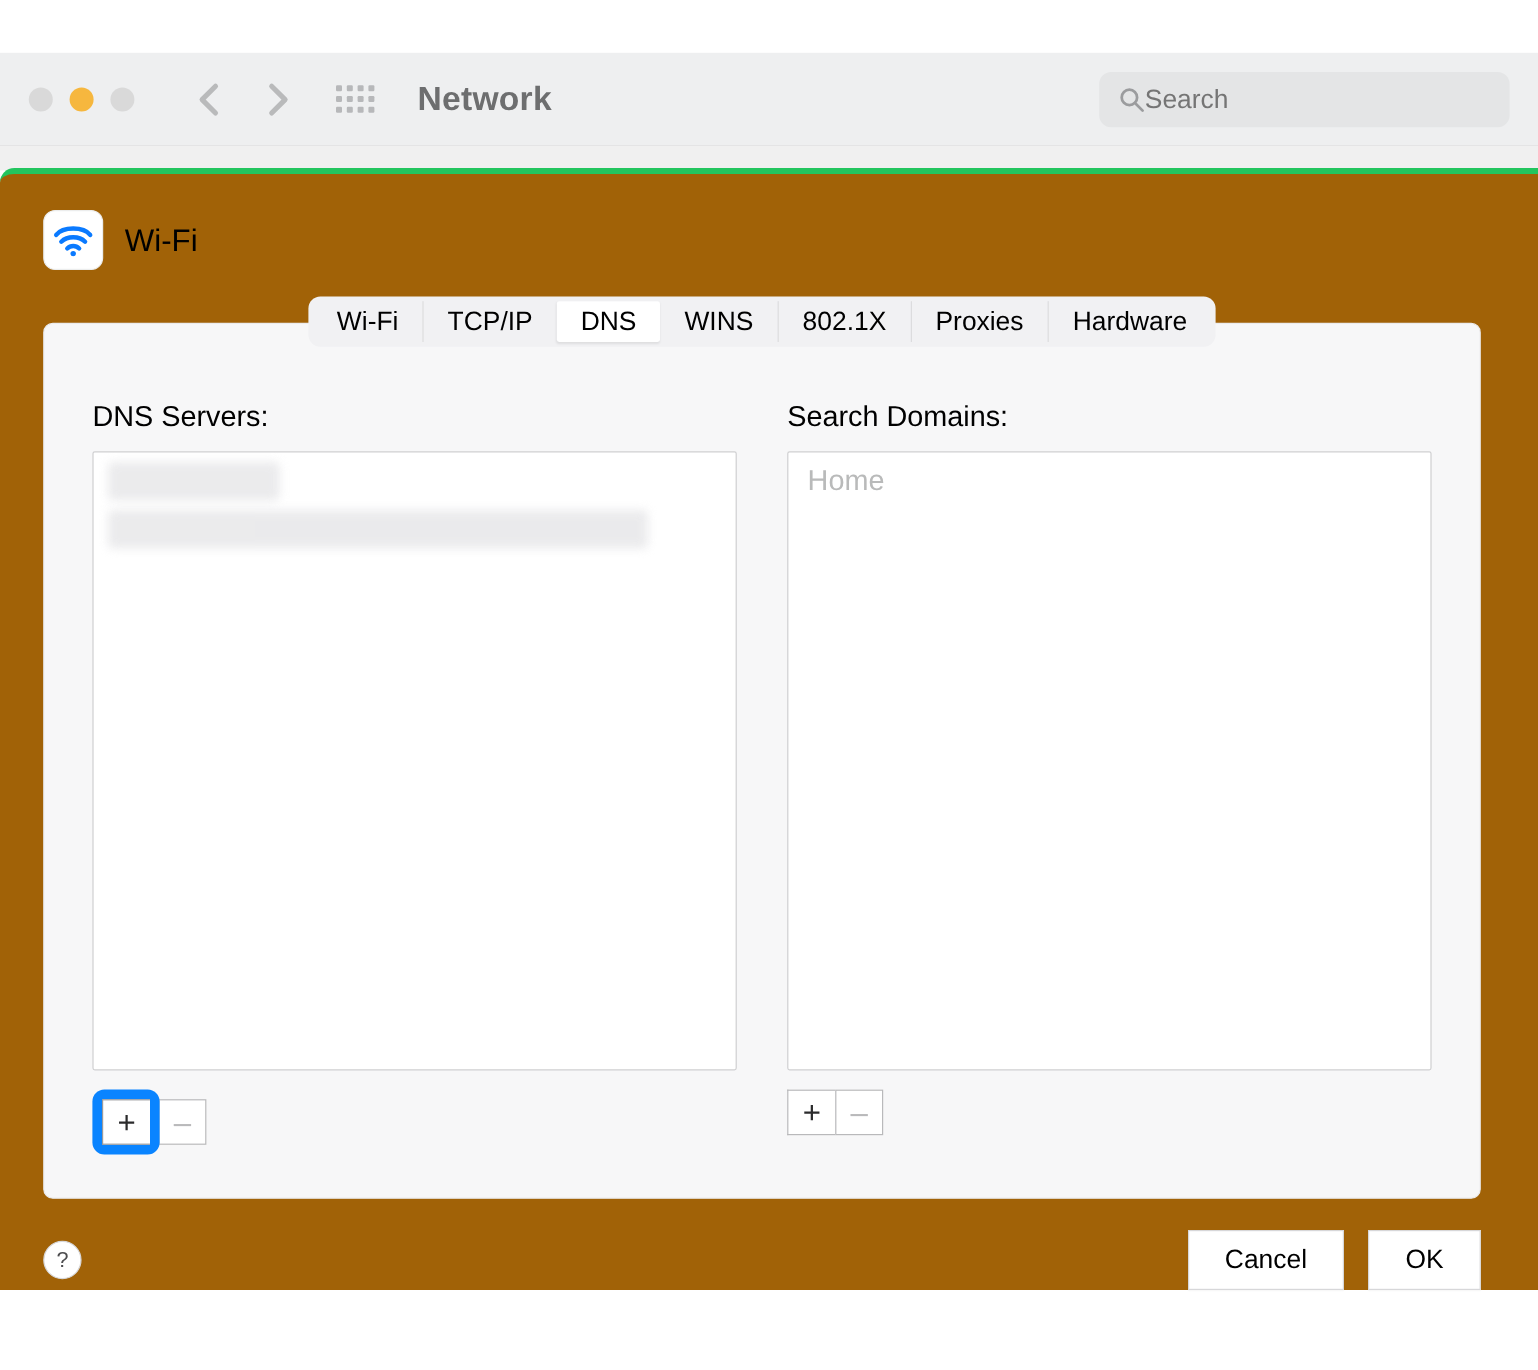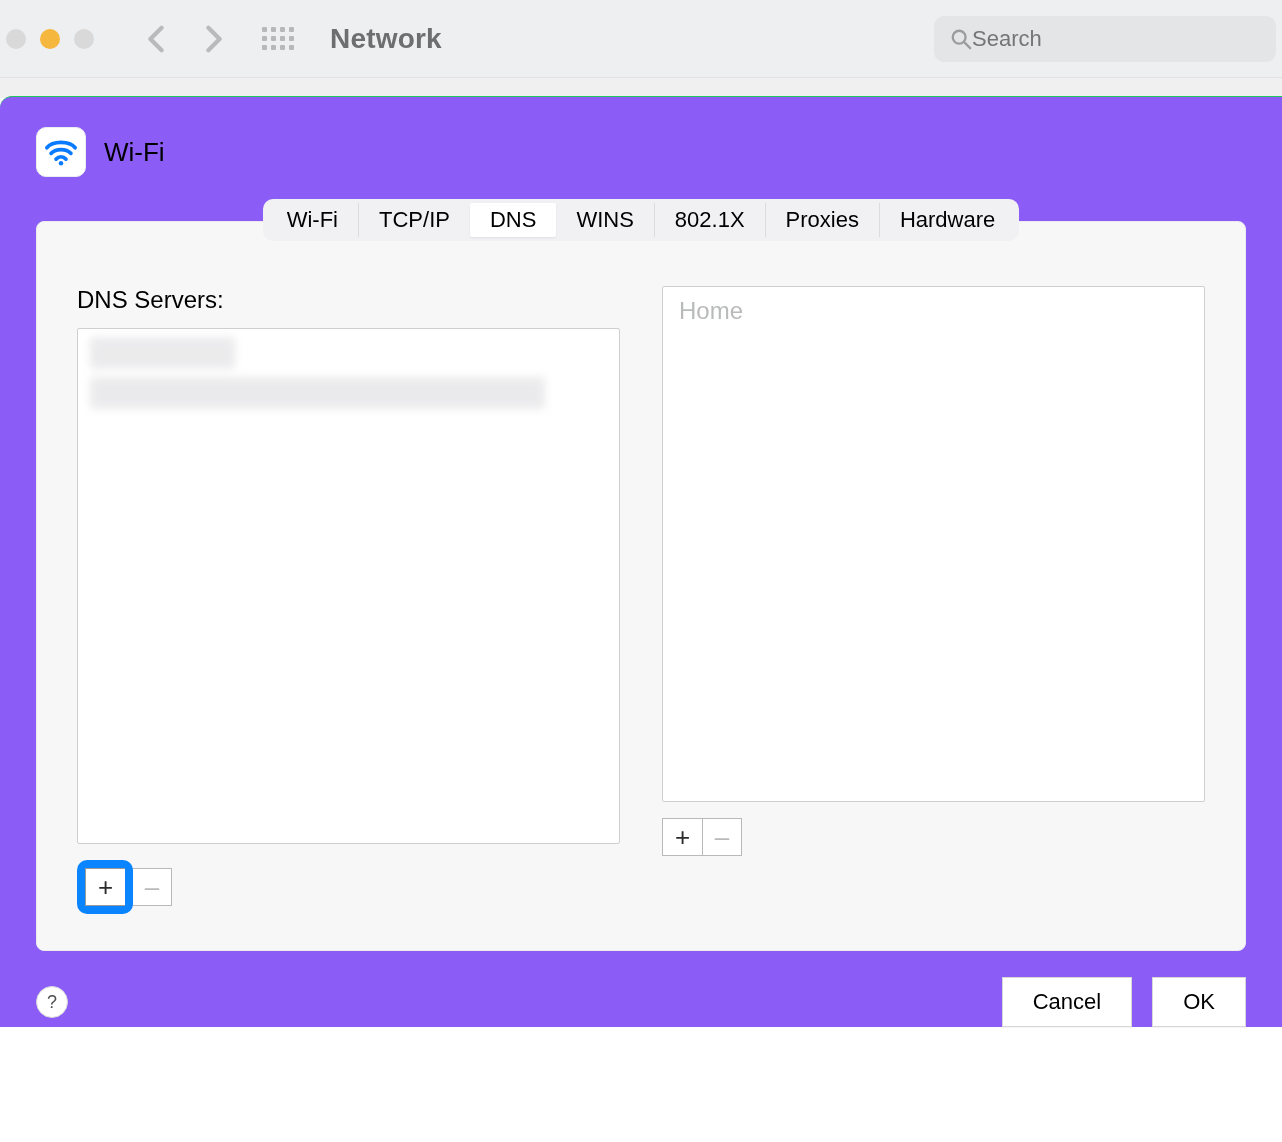--- a/index.html
+++ b/index.html
@@ -10,23 +10,24 @@
       height: 1142px;
       overflow: hidden;
       color: #000;
     }
     
     .toolbar {
       height: 78px;
       background: #eeeff0;
       display: flex;
       align-items: center;
-      padding: 0 6px;
+      padding: 0 24px;
       gap: 10px;
       border-bottom: 1px solid #e1e1e3;
+      margin-top: 44px;
     }
     .traffic-lights {
       display: flex;
       gap: 14px;
       margin-right: 28px;
     }
     .tl-dot {
       width: 20px; height: 20px; border-radius: 50%;
     }
     .tl-close { background: #d9d9d9; }
@@ -67,24 +68,24 @@
       border: none; background: transparent; outline:none;
       font-size: 22px; color:#9b9c9e; width:100%;
     }
     .toolbar-gap {
       height: 20px;
       background:#f0f0f0;
     }
     
     .sheet-wrapper {
       position: relative;
-      background:#8b5cf6;
+      background:#a16207;
       border-top-left-radius: 12px;
-      border-top: 1px solid #22c55e;
-      padding: 10px 0 0 0;
+      border-top: 5px solid #22c55e;
+      padding: 10px 12px 0 0;
       margin-top: -2px;
     }
     
     .header-row {
       display: flex;
       align-items: center;
       gap: 18px;
       padding: 20px 36px 12px 36px;
     }
     .wifi-icon-box {
@@ -316,20 +317,21 @@
           <div style="display:flex; align-items:center;">
             <div class="pm-highlight">
               <div class="pm-btn plus">+</div>
             </div>
             <div class="pm-btn minus pm-group-tail">–</div>
           </div>
         </div>
       </div>
 
       <div class="col">
+        <div class="col-label">Search Domains:</div>
         <div class="listbox">
           <div class="placeholder-item">Home</div>
         </div>
         <div class="list-footer">
           <div class="pm-group">
             <div class="pm-btn plus">+</div>
             <div class="pm-btn minus">–</div>
           </div>
         </div>
       </div>

